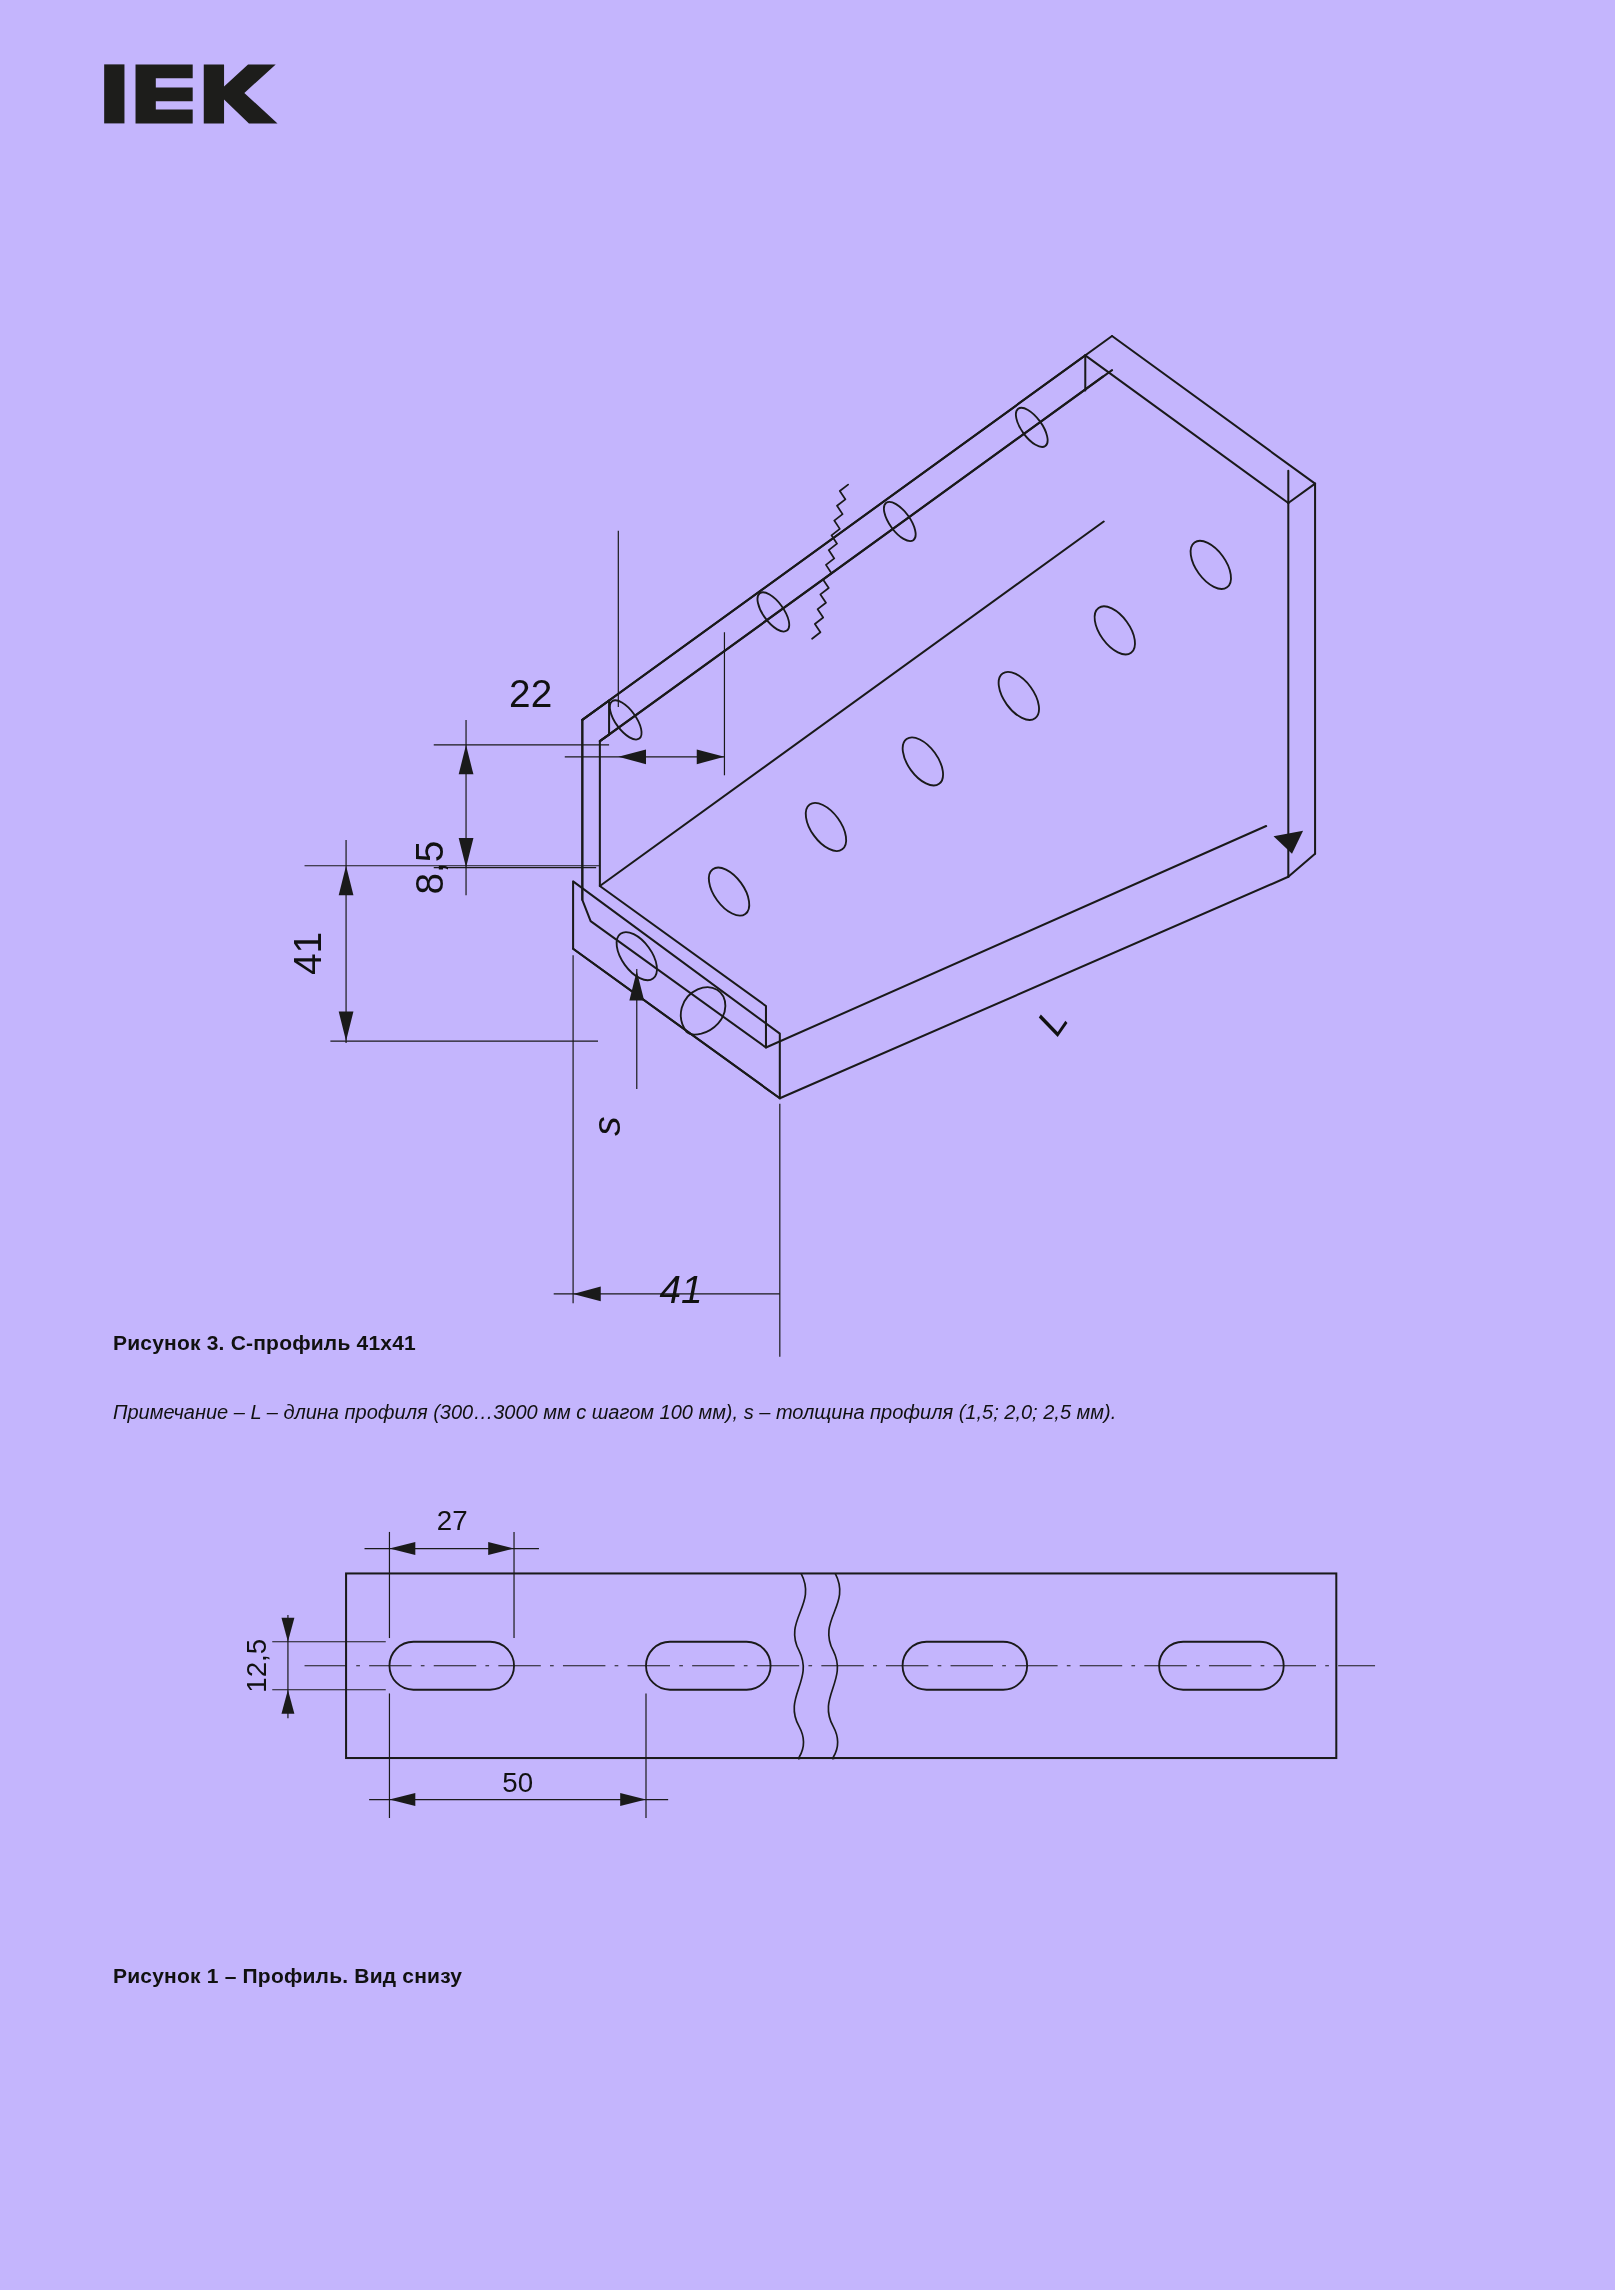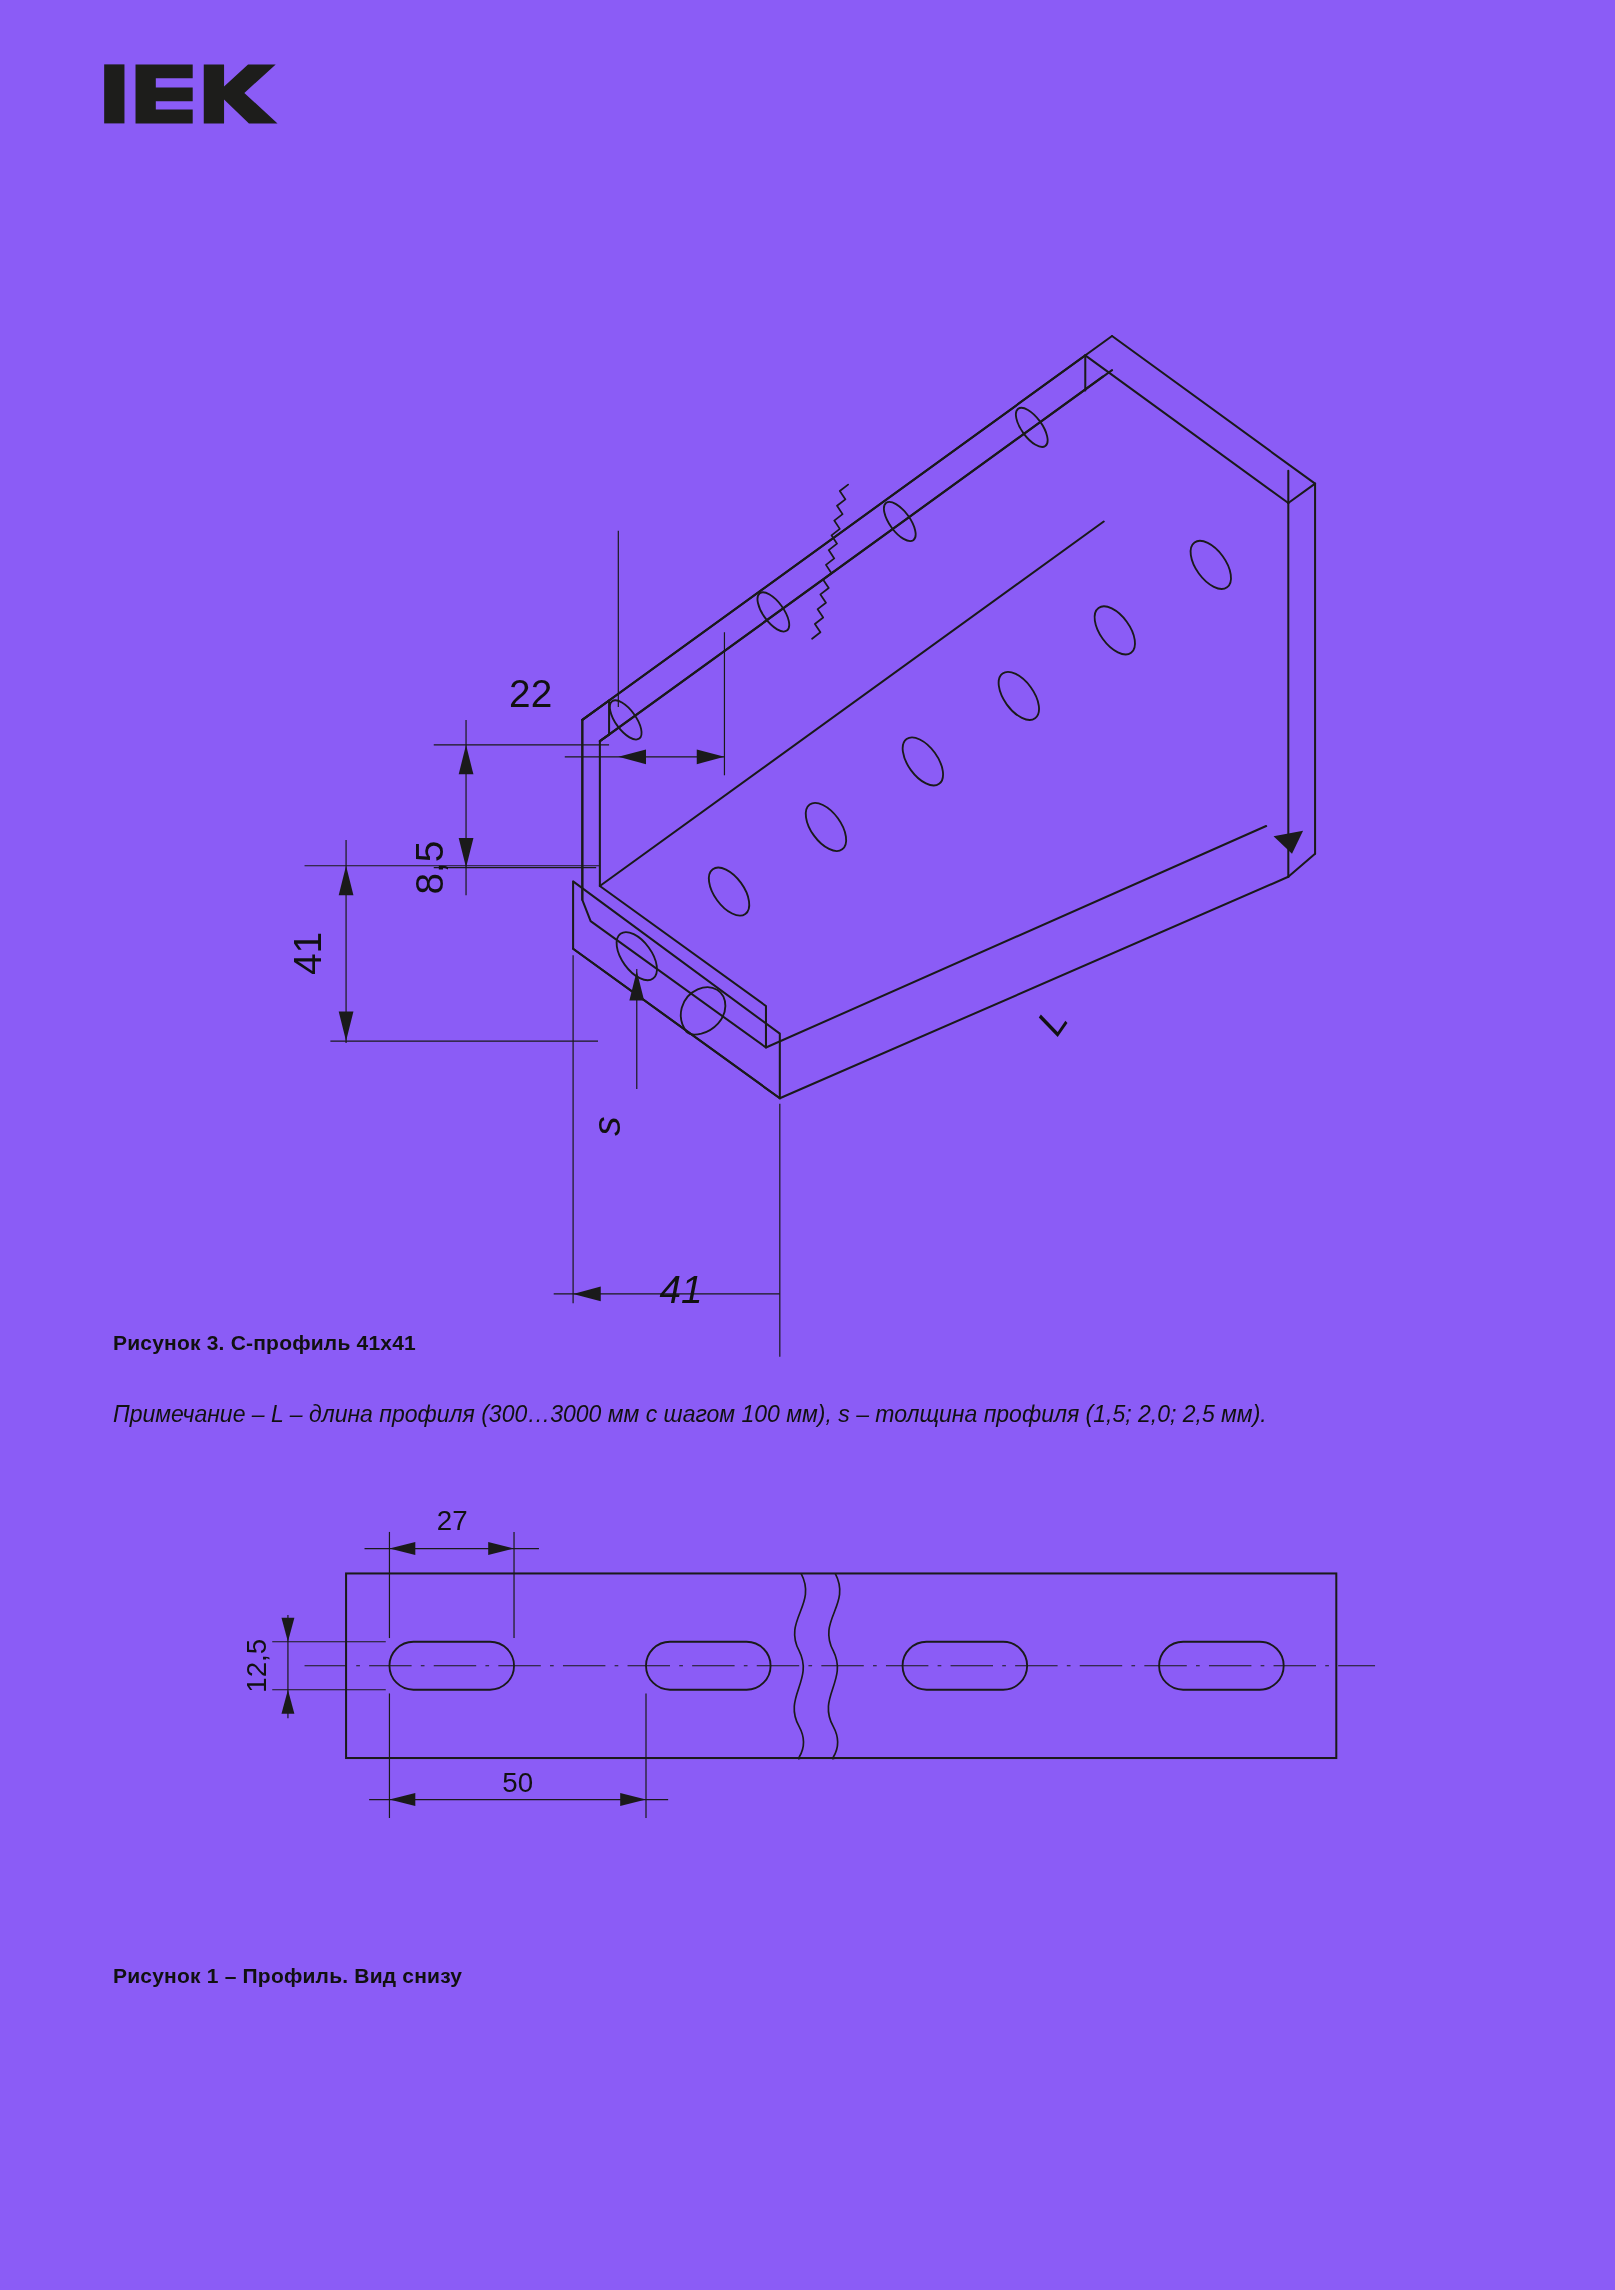--- a/index.html
+++ b/index.html
@@ -13,21 +13,21 @@
     font-family: "Liberation Sans", sans-serif;
     color: #1a1a1a;
     position: relative;
     overflow: hidden;
   }
   .page {
     position: absolute;
     left: 0; top: 0;
     width: 1615px;
     height: 2291px;
-    background: #8b5cf6;
+    background: #c4b5fd;
   }
   
   .logo {
     position: absolute;
     left: 104px;
     top: 57px;
     width: 194px;
     height: 83px;
   }
   
@@ -42,21 +42,21 @@
   .caption {
     position: absolute;
     font-size: 21px;
     font-weight: bold;
     color: #111;
     letter-spacing: 0.2px;
     white-space: nowrap;
   }
   .note {
     position: absolute;
-    font-size: 23px;
+    font-size: 20px;
     font-style: italic;
     color: #111;
     white-space: nowrap;
   }
   #caption1 { left: 113px; top: 1331px; }
   #note1    { left: 113px; top: 1401px; }
   #caption2 { left: 113px; top: 1964px; }
 
   
   .fig2 {

